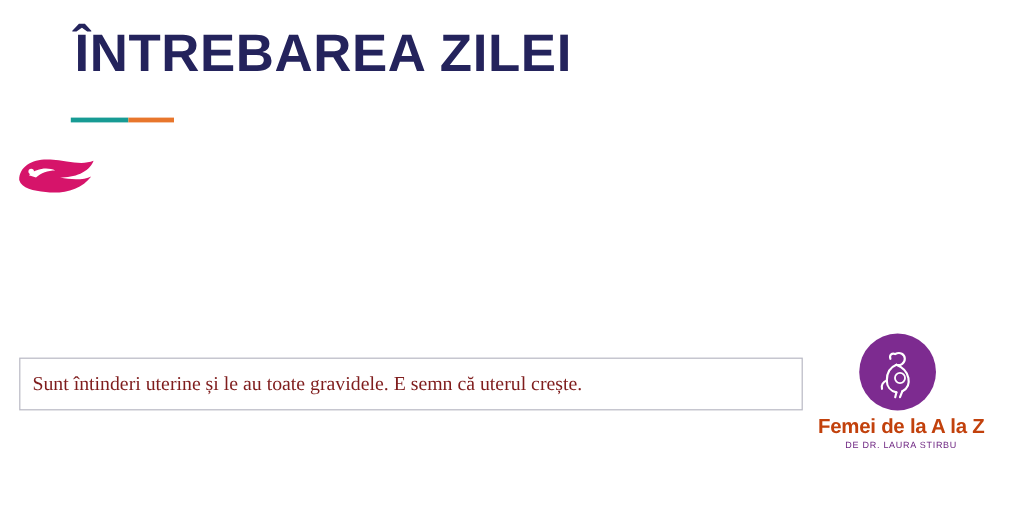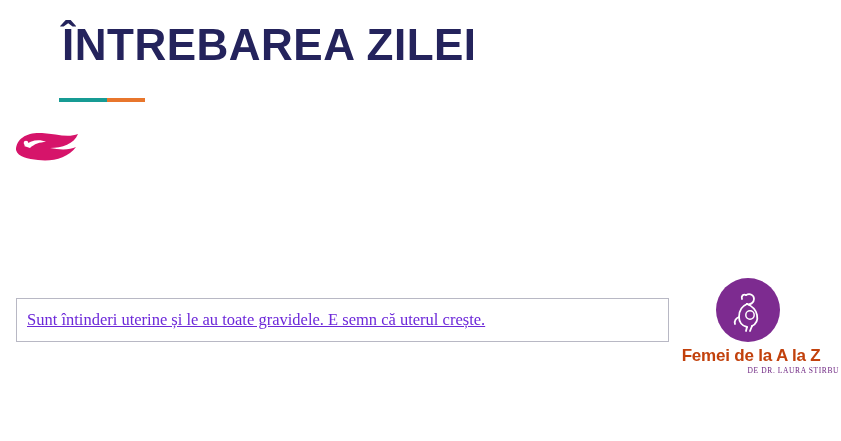--- a/index.html
+++ b/index.html
@@ -73,22 +73,21 @@
     background: #ffffff;
   }
   .answer-text {
     position: absolute;
     left: 10px;
     top: 10px;
     width: 634px;
     font-family: "Liberation Serif", serif;
     font-size: 16.5px;
     line-height: 1.3;
-    color: #6d28d9;
-    text-decoration: underline;
+    color: #7f1d1d;
   }
 
   
   .swoosh {
     position: absolute;
     left: 12px;
     top: 130px;
     width: 70px;
     height: 42px;
   }
@@ -128,22 +127,22 @@
     font-size: 17px;
     color: #c2410c;
     white-space: nowrap;
     letter-spacing: -0.2px;
   }
   .brand-sub {
     position: absolute;
     left: 0;
     top: 88px;
     width: 176px;
-    text-align: right;
-    font-family: Liberation Serif, serif;
+    text-align: center;
+    font-family: Liberation Sans, sans-serif;
     font-size: 7.5px;
     letter-spacing: 0.6px;
     color: #6d2480;
     white-space: nowrap;
   }
 </style>
 </head>
 <body>
 
 <div class="slide">

